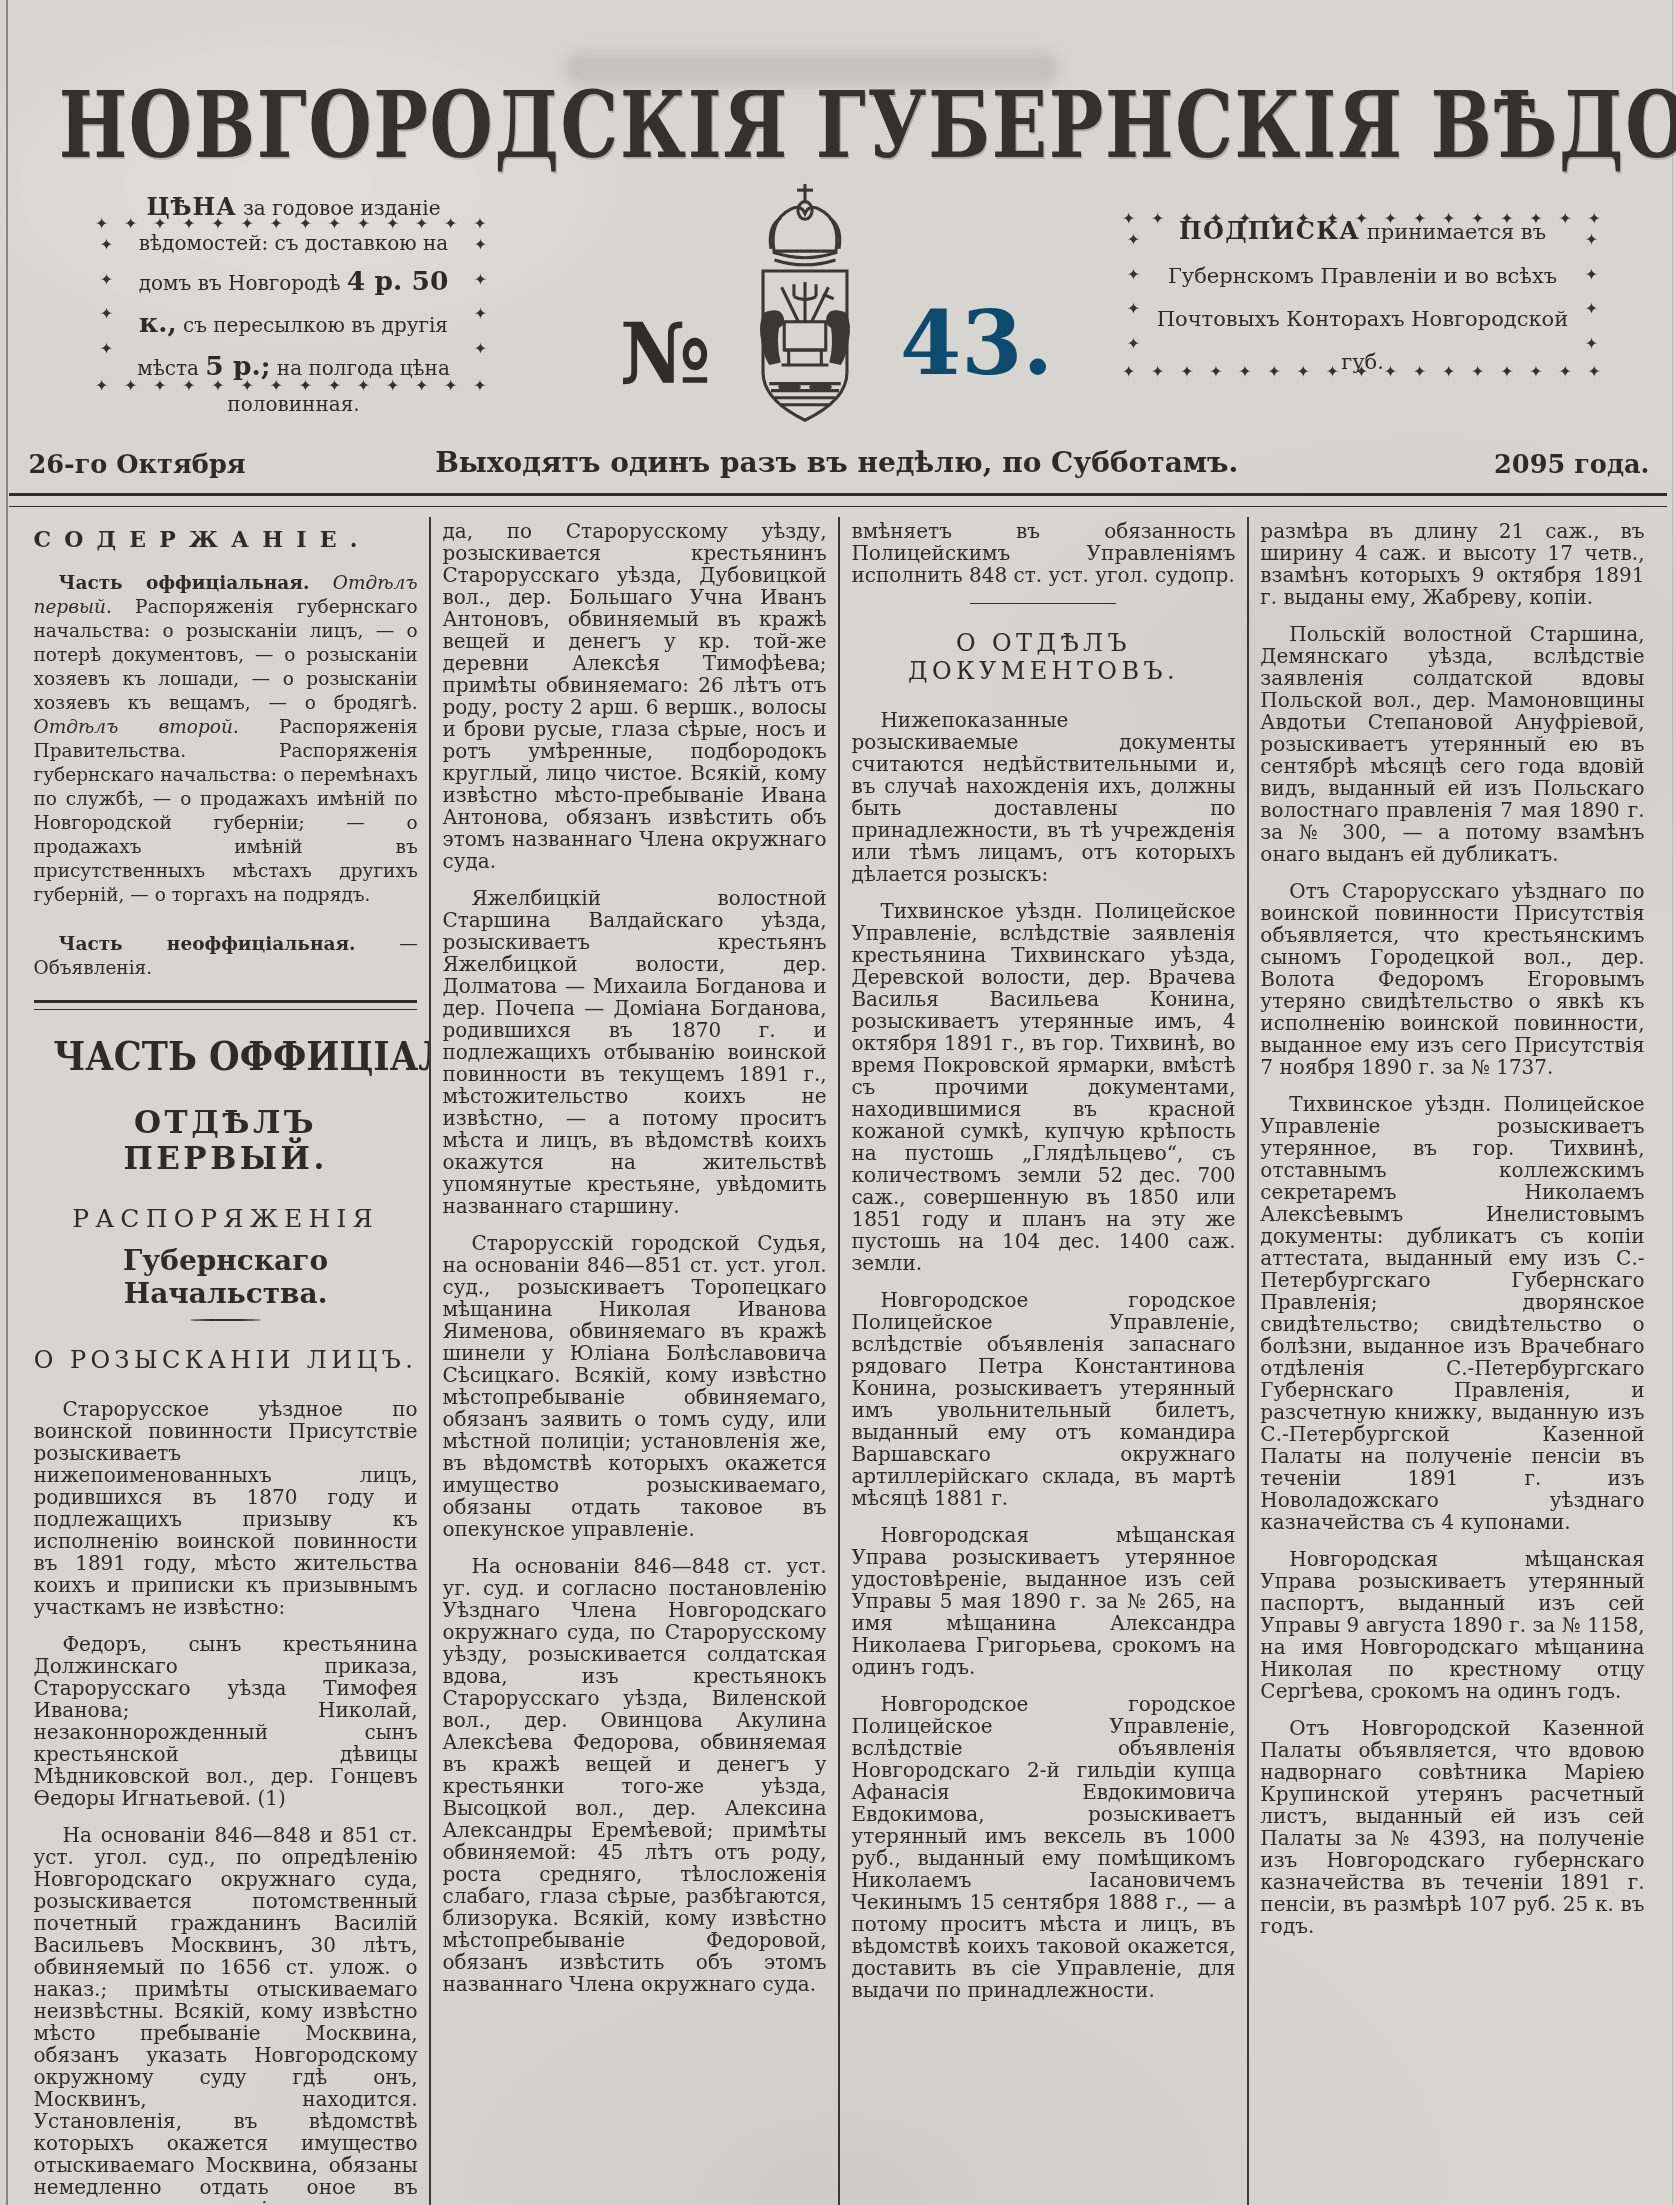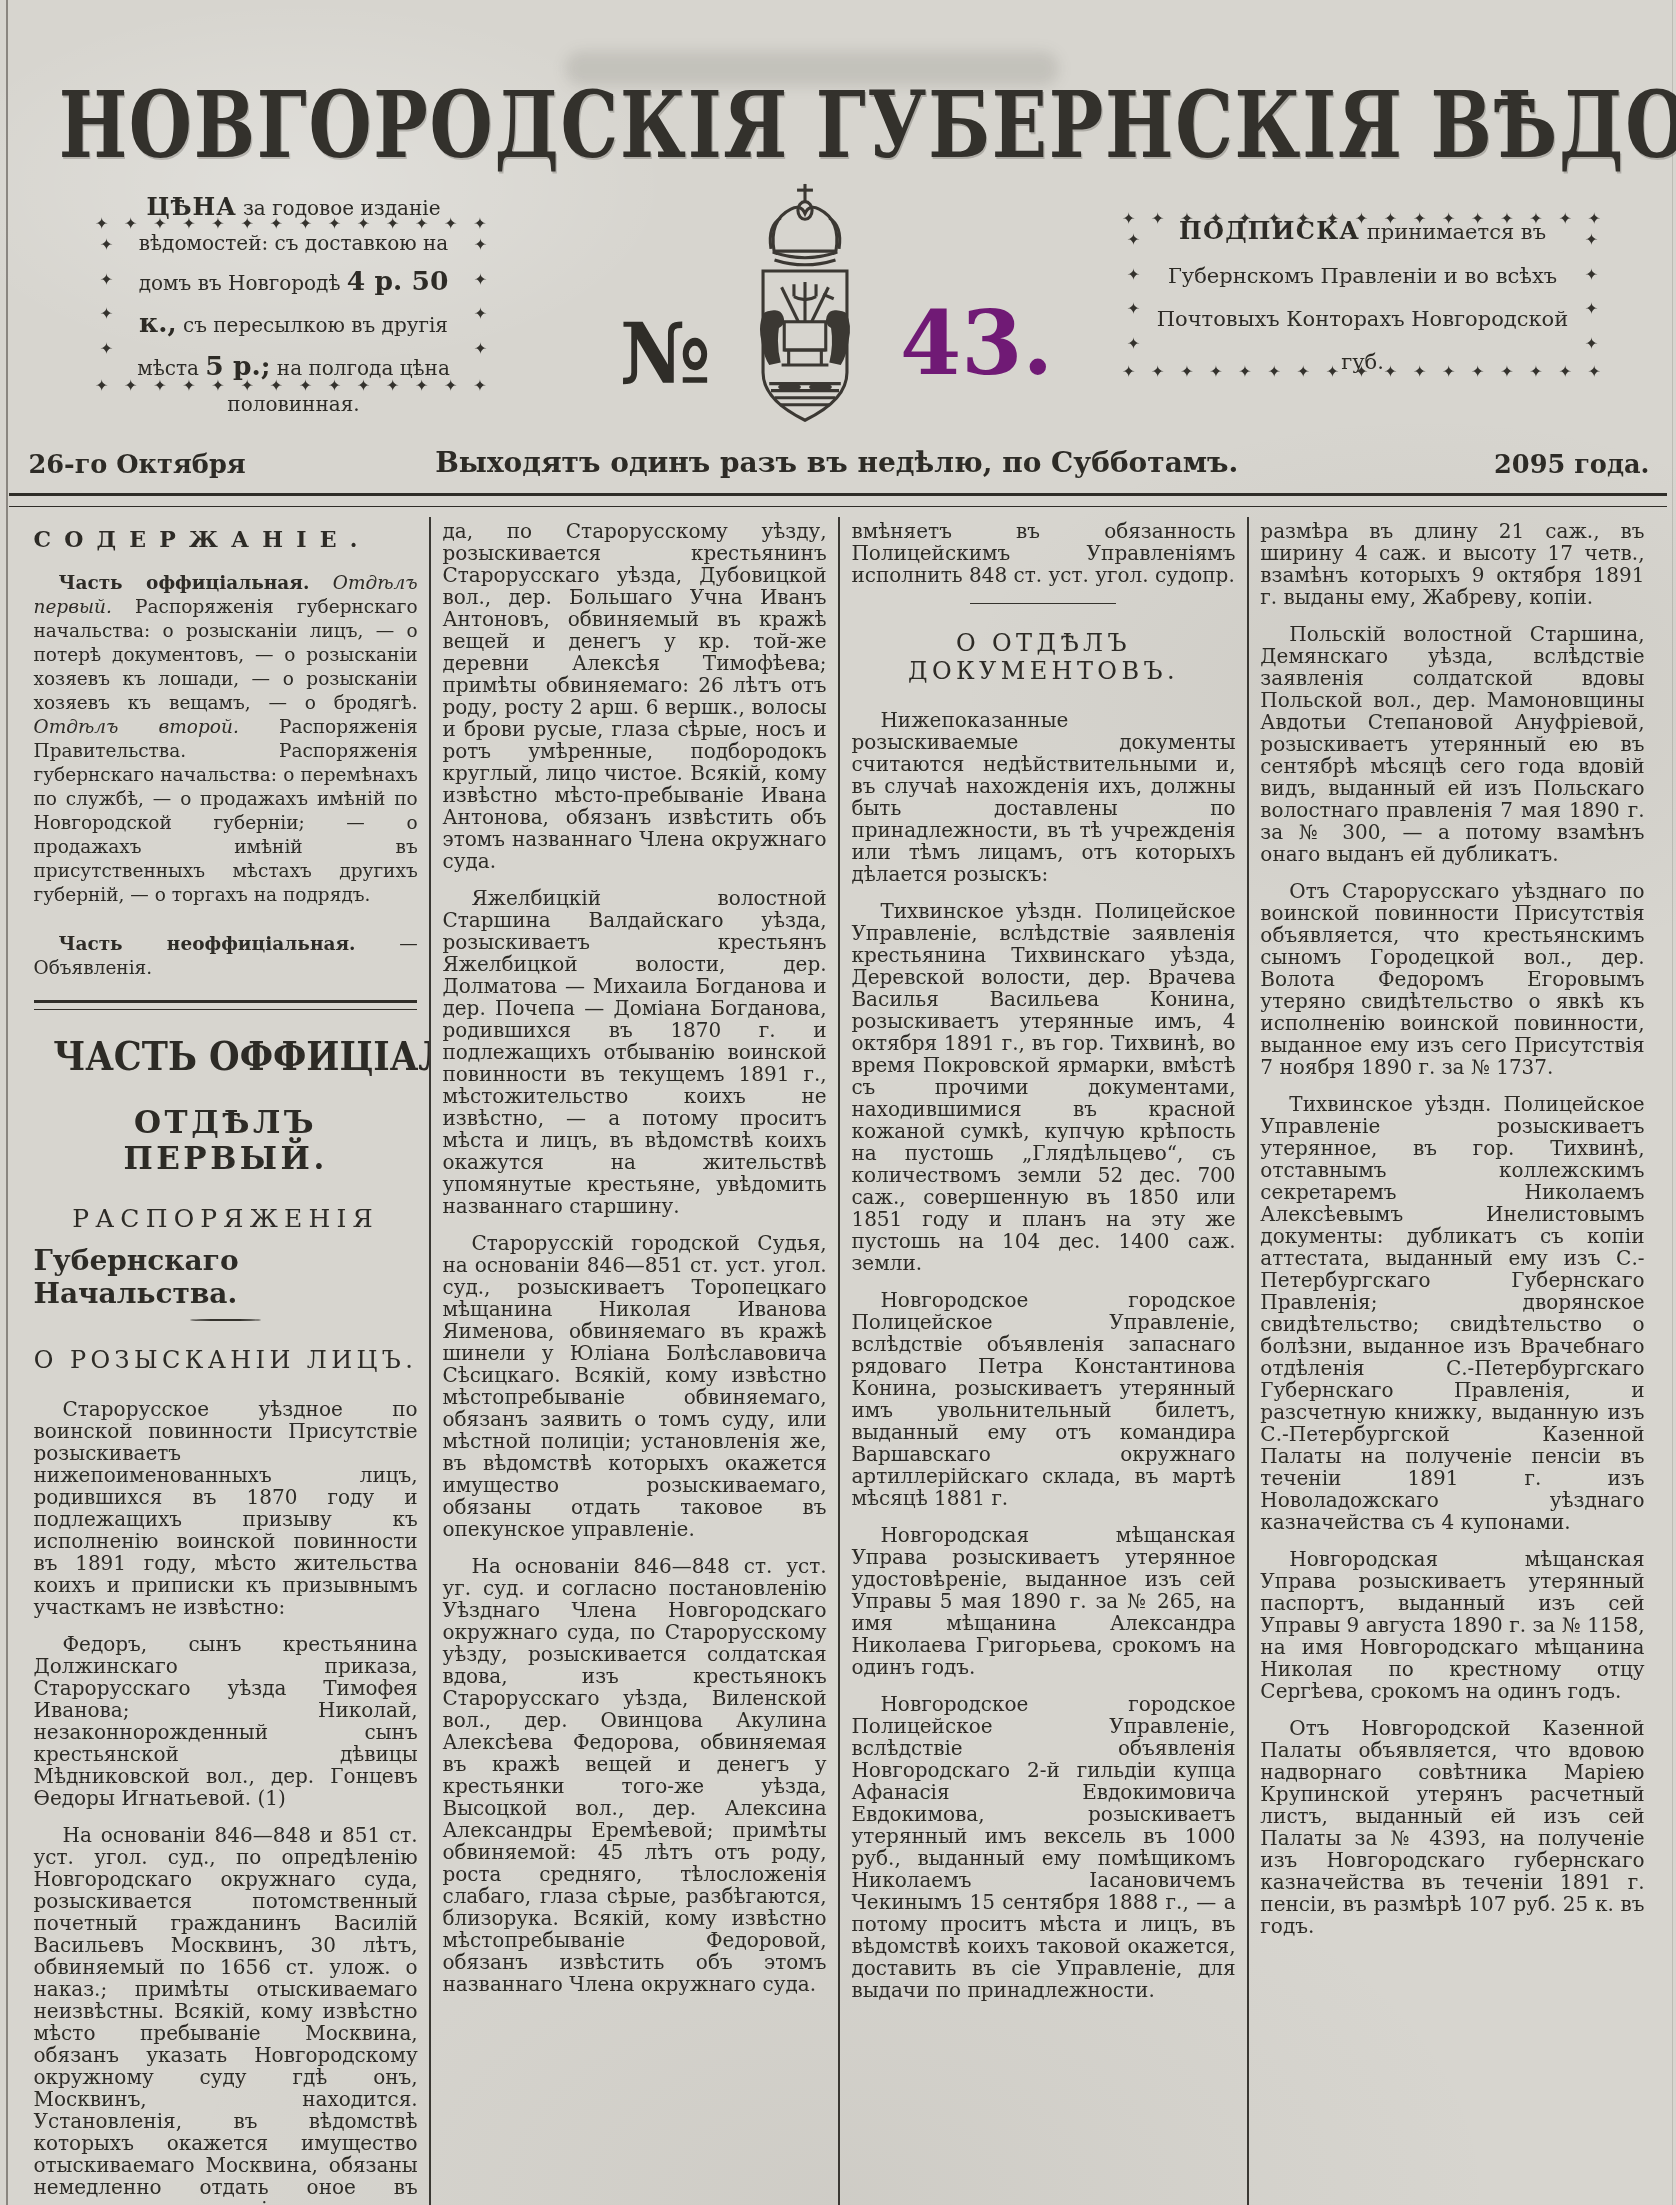--- a/index.html
+++ b/index.html
@@ -40,21 +40,21 @@
   .price-box .inner{font-size:20px;line-height:1.62;text-align:center;}
   .price-box .lead{font-weight:bold;font-size:24px;letter-spacing:0.9px;}
   .price-box .num{font-weight:bold;font-size:26.5px;}
 
   .subsc-box{left:1122px;top:207px;width:481px;height:176px;}
   .subsc-box .inner{font-size:21px;line-height:2.05;text-align:center;}
   .subsc-box .lead{font-weight:bold;font-size:24px;letter-spacing:1.3px;}
 
   
   .numero{position:absolute;left:620px;top:304px;font-size:84px;font-weight:bold;color:#2f2d28;}
-  .issue-no{position:absolute;left:900px;top:291px;font-size:88px;font-weight:bold;color:#701a75;}
+  .issue-no{position:absolute;left:900px;top:291px;font-size:88px;font-weight:bold;color:#0c4a6e;}
   .coat{position:absolute;left:732px;top:176px;width:146px;height:265px;}
   .coat svg{width:100%;height:100%;}
   .coat *{stroke:#3b3833;fill:none;stroke-width:7;}
   .coat .fill{fill:#3b3833;stroke:none;}
 
   
   .dateline{position:absolute;top:446px;left:24px;right:26.5px;height:40px;}
   .dl-date{position:absolute;left:4.4px;top:2.6px;font-size:25.6px;font-weight:bold;}
   .dl-center{position:absolute;left:0;right:0;top:0;text-align:center;font-size:28px;font-weight:bold;}
   .dl-year{position:absolute;right:0;top:2.6px;font-size:25.6px;font-weight:bold;}
@@ -68,21 +68,21 @@
   .blk{margin:0 0 15px 0;}
   .contents-title{text-align:left;font-size:22px;font-weight:bold;letter-spacing:13.2px;margin:6.2px 0 19.4px;}
   .toc{font-size:18.5px;line-height:24px;text-align:justify;text-indent:25px;margin-bottom:6.2px;}
   .toc2{margin-top:25px;margin-bottom:4.4px;}
   .rb{font-weight:bold;}
   .ri{font-style:italic;}
   .rule-double{height:6.2px;border-top:3.1px solid #2f2d28;border-bottom:1.8px solid #2f2d28;margin:19.4px 0.9px 23px;}
   .part-title{font-size:39px;font-weight:bold;text-align:center;white-space:nowrap;transform:scaleX(.9);transform-origin:center;margin:4.4px 0 25px;}
   .section-title{font-size:31px;font-weight:bold;text-align:center;letter-spacing:3.5px;margin:8.8px 0 28px;}
   .sub-title{font-size:25px;text-align:center;letter-spacing:6.2px;margin:4.4px 0 11.5px;}
-  .sub-title2{font-size:28px;font-weight:bold;text-align:left;margin:0 0 8.8px;}
+  .sub-title2{font-size:28px;font-weight:bold;text-align:center;margin:0 0 8.8px;}
   .squiggle{width:71px;height:0;border-bottom:2.6px solid #34322d;border-radius:60%;margin:0 auto 25px;}
   .article-title{font-size:24px;text-align:center;letter-spacing:4.4px;margin:11.5px 0 24px;}
   .rule-short{width:146px;border-top:1.8px solid #34322d;margin:17.6px auto 25px;}
   .para{font-size:20px;line-height:22px;text-align:justify;text-indent:29px;}
   .cont{text-indent:0;}
 </style>
 </head>
 <body>
 
 <div class="edge left"></div>

